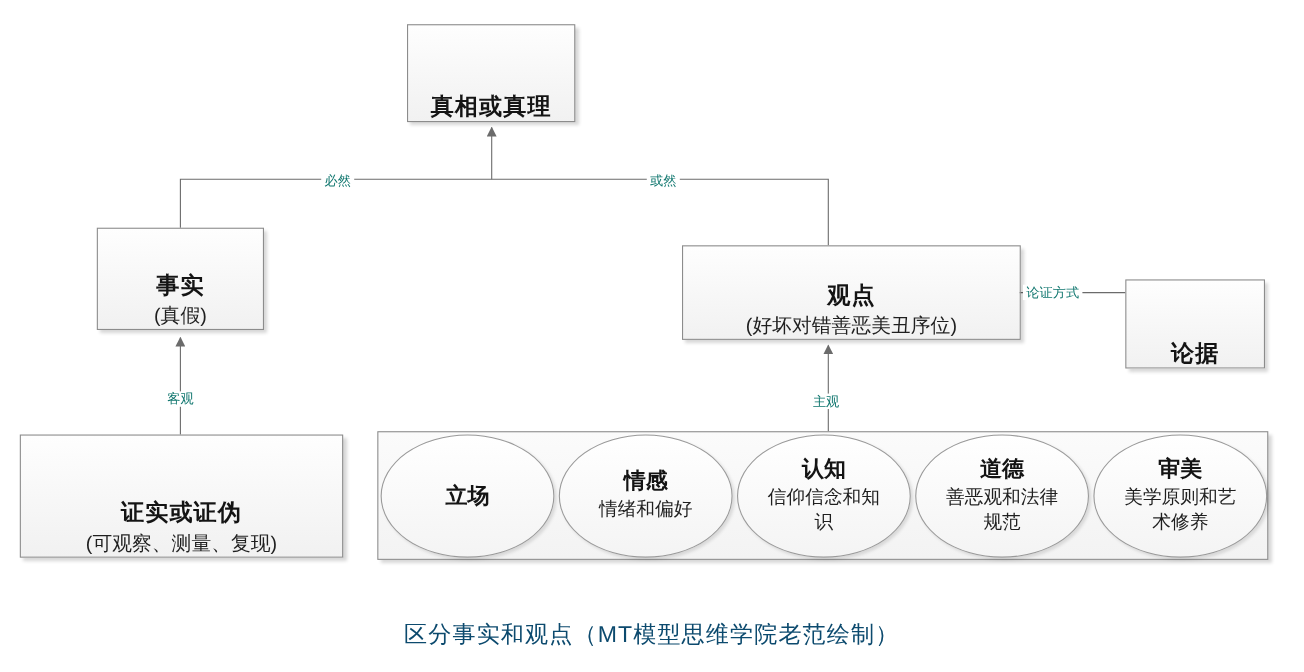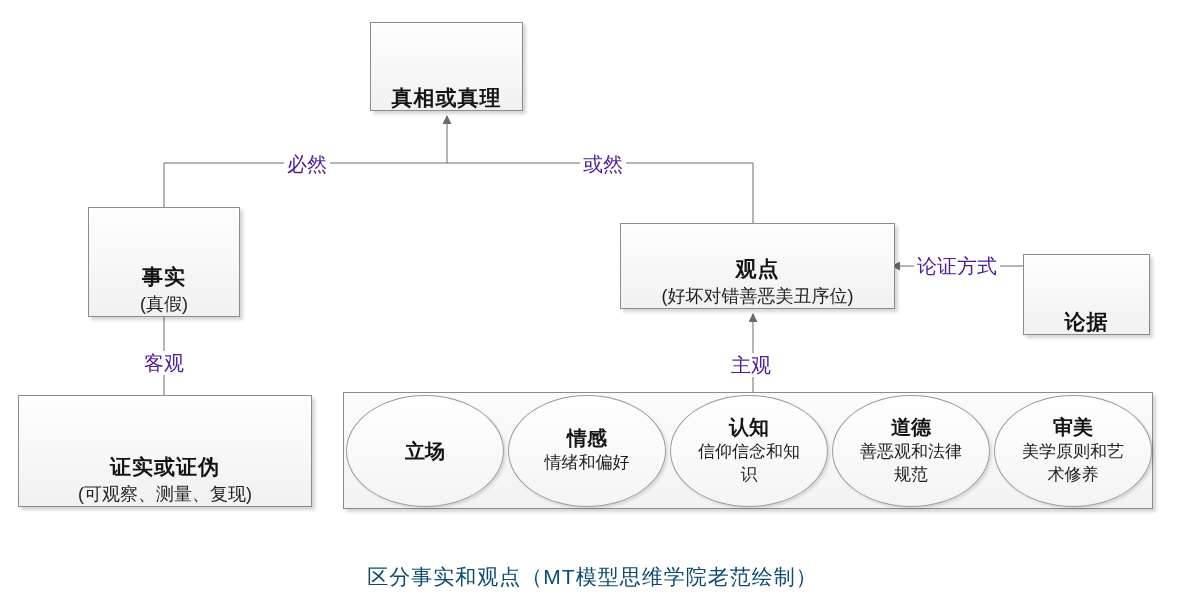--- a/index.html
+++ b/index.html
@@ -37,22 +37,22 @@
     line-height: 1.2;
   }
   .node .subtitle {
     font-size: 18px;
     color: #1f1f1f;
     margin-top: 5px;
     white-space: nowrap;
     line-height: 1.2;
   }
   .node-truth        { left: 370px;  top: 22px;  width: 153px; height: 89px; }
-  .node-fact         { left: 88px;   top: 207px; width: 152px; height: 110px; }
-  .node-opinion      { left: 620px;  top: 223px; width: 275px; height: 86px; }
+  .node-fact         { left: 88px;   top: 207px; width: 152px; height: 93px; }
+  .node-opinion      { left: 620px;  top: 223px; width: 308px; height: 86px; }
   .node-evidence     { left: 1023px; top: 226px; width: 127px; height: 81px; margin-top: 28px; }
   .node-verification { left: 18px;   top: 395px; width: 294px; height: 112px; }
   .factor-container {
     position: absolute;
     left: 343px; top: 392px;
     width: 810px; height: 117px;
     box-sizing: border-box;
     background: linear-gradient(180deg, #fbfbfb 0%, #f3f3f3 100%);
     border: 1px solid #8c8c8c;
     box-shadow: 3px 3px 3px rgba(0,0,0,0.16);
@@ -89,22 +89,22 @@
   .ellipse-0 { left: 2px;   }
   .ellipse-1 { left: 164px; }
   .ellipse-2 { left: 326px; }
   .ellipse-3 { left: 488px; }
   .ellipse-4 { left: 650px; }
   .edge-label {
     position: absolute;
     transform: translate(-50%, -50%);
     background: #ffffff;
     padding: 0 3px;
-    font-size: 20px;
-    color: #4c1d95;
+    font-size: 12px;
+    color: #0f766e;
     white-space: nowrap;
     line-height: 1.2;
   }
   .lbl-necessity  { left: 307px; top: 164px; }
   .lbl-probability{ left: 603px; top: 164px; }
   .lbl-objective  { left: 164px; top: 363px; }
   .lbl-subjective { left: 751px; top: 365px; }
   .lbl-argument   { left: 957px; top: 266px; }
   .caption {
     position: absolute;

